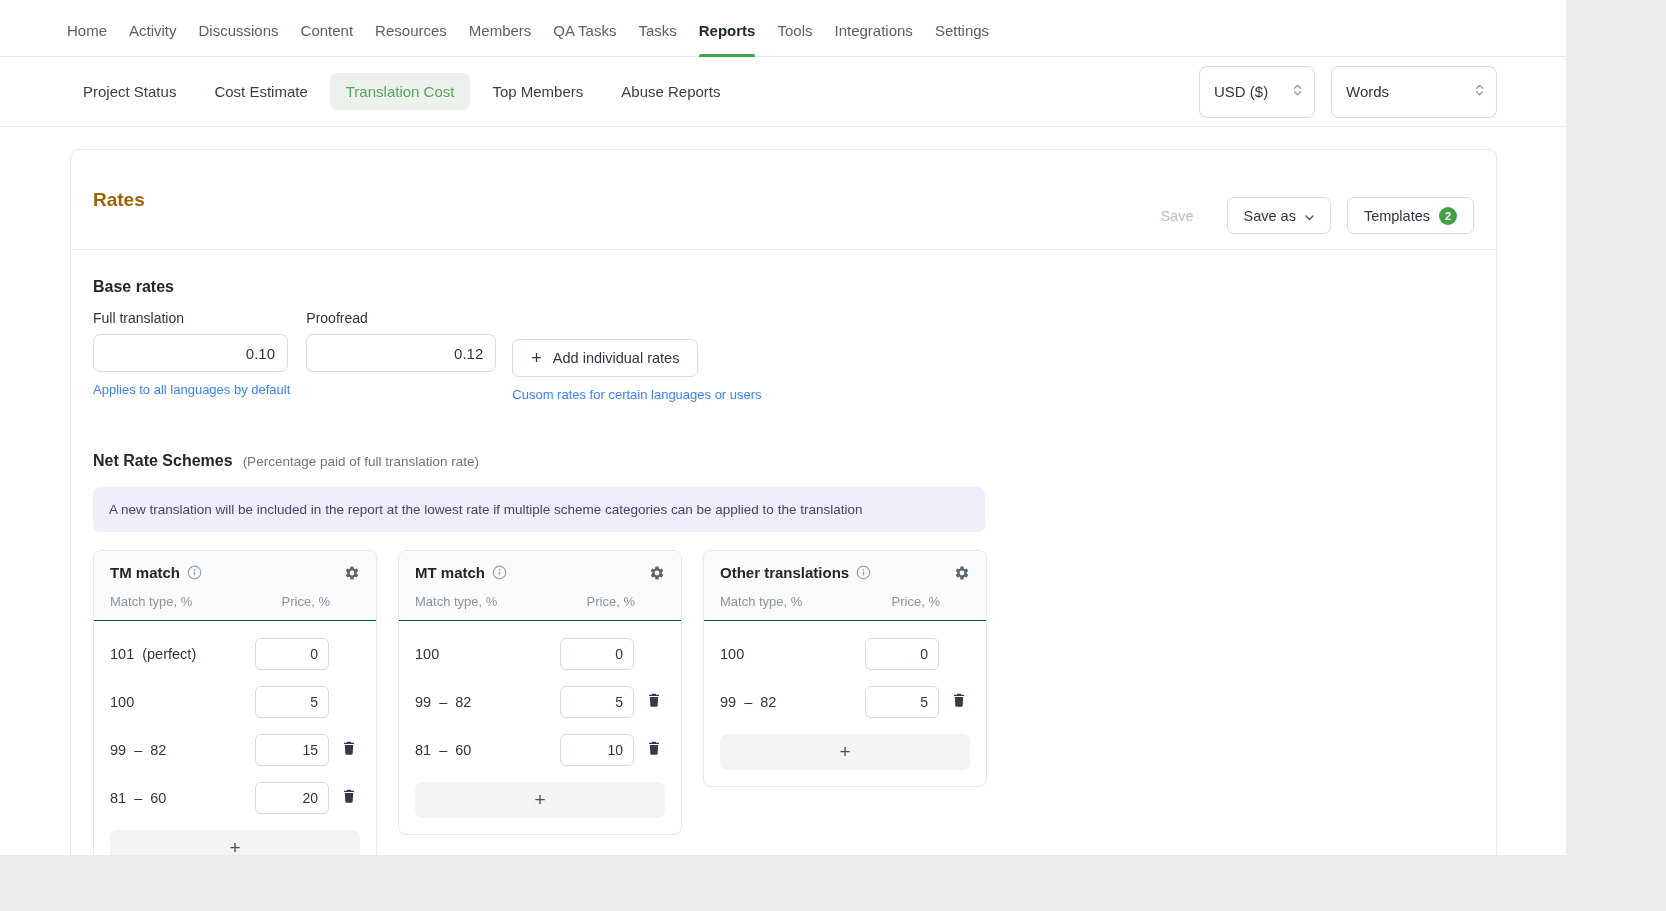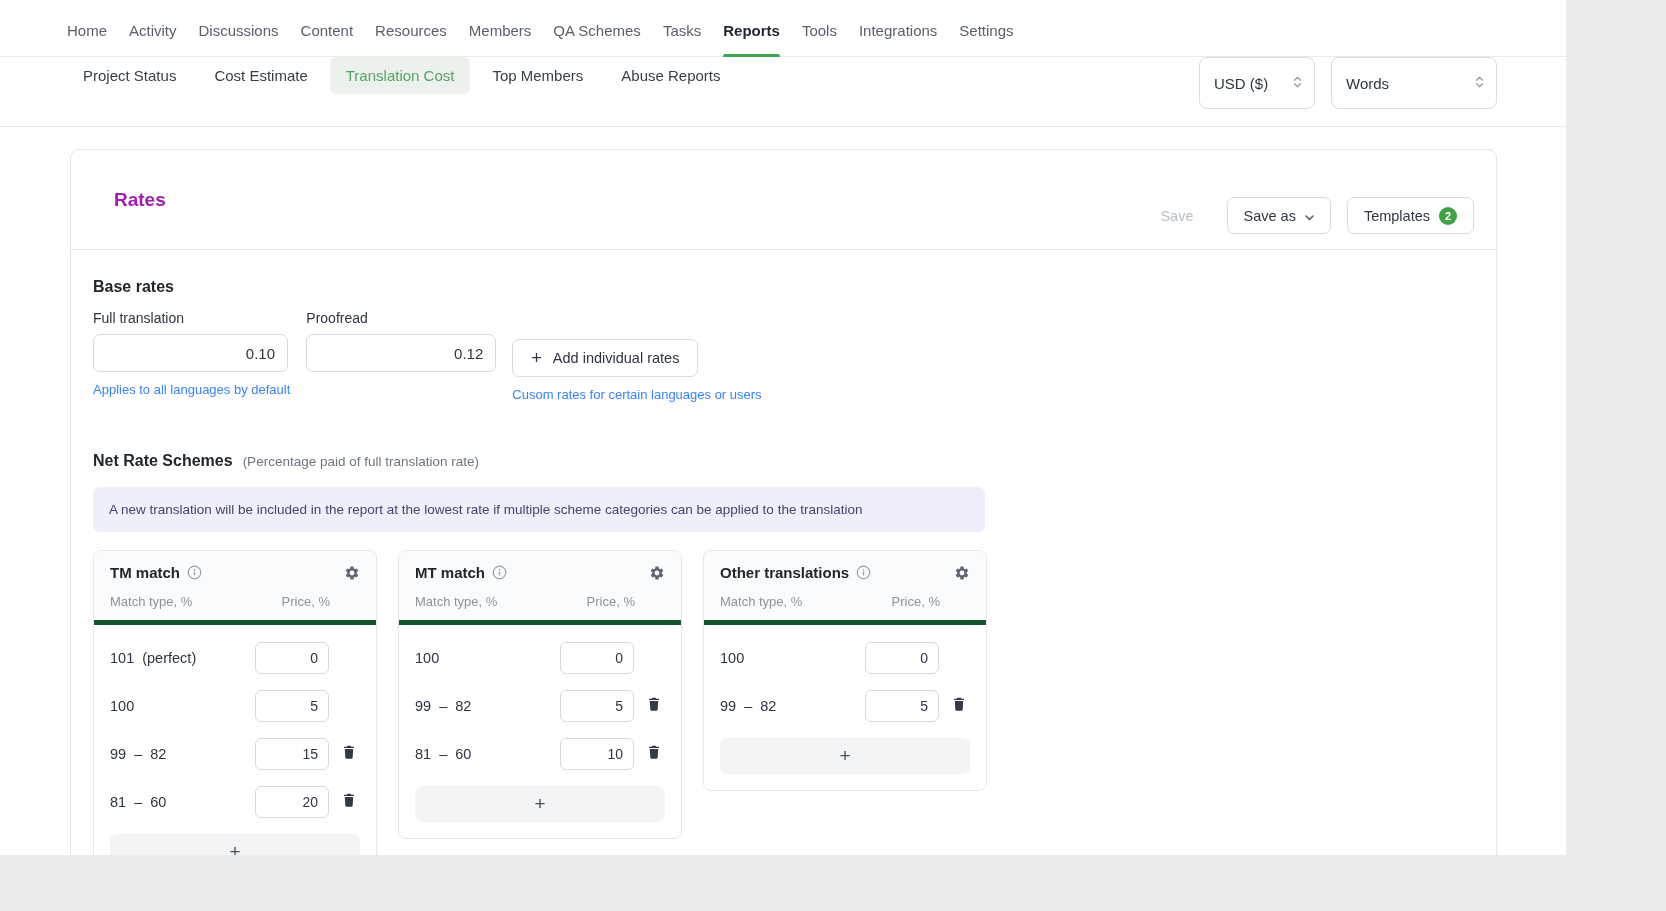--- a/index.html
+++ b/index.html
@@ -7,34 +7,34 @@
   body { font-family:"Liberation Sans","DejaVu Sans",sans-serif; background:#ececee; color:#2f3541; position:relative; }
   .app { position:absolute; top:0; left:0; width:1566px; height:855px; background:#fff; overflow:hidden; }
 
   
   .top-nav { display:flex; gap:22px; padding:22px 0 0 67px; border-bottom:1px solid #e8eaec; }
   .nav-item { font-size:15px; color:#59606c; padding-bottom:17px; cursor:pointer; position:relative; white-space:nowrap; }
   .nav-item.active { color:#232933; font-weight:700; }
   .nav-item.active::after { content:""; position:absolute; left:0; right:0; bottom:-1px; height:3px; background:var(--accent-green); border-radius:2px 2px 0 0; }
 
   
-  .subnav { display:flex; align-items:flex-start; justify-content:space-between; padding:0 69px 0 67px; height:70px; border-bottom:1px solid #e8eaec; }
+  .subnav { display:flex; align-items:center; justify-content:space-between; padding:0 69px 0 67px; height:70px; border-bottom:1px solid #e8eaec; }
   .subnav-tabs { display:flex; gap:6px; align-items:center; }
   .subtab { font-size:15px; color:#39404c; padding:10px 16px; border-radius:7px; cursor:pointer; white-space:nowrap; }
   .subtab.active { color:var(--active-tab-text); background:var(--active-tab-bg); }
   .subnav-selects { display:flex; gap:16px; }
   .select { display:flex; align-items:center; justify-content:space-between; height:52px; border:1px solid #d9dce1; border-radius:8px; padding:0 12px 0 14px; font-size:15px; color:#2f3541; cursor:pointer; background:#fff; }
   .select-currency { width:116px; }
   .select-unit { width:166px; }
 
   
   .content { padding:22px 69px 0 70px; }
   .card { border:1px solid #e5e7ea; border-radius:9px; background:#fff; }
   .card-header { display:flex; align-items:center; justify-content:space-between; padding:15px 22px; border-bottom:1px solid #e9ebee; }
-  .card-title { font-size:19px; font-weight:700; color:#a21caf;margin-left:21px; }
+  .card-title { font-size:19px; font-weight:700; color:#a16207; }
   .header-actions { display:flex; align-items:center; gap:16px;margin-top:32px; }
   .btn { display:inline-flex; align-items:center; gap:9px; height:37px; padding:0 16px; border:1px solid #d7dade; border-radius:7px; background:#fff; font-size:14.5px; color:#2f3541; font-family:inherit; cursor:pointer; }
   .btn-plain { border-color:transparent; color:#b7bdc6; cursor:default; }
   .badge { display:inline-flex; align-items:center; justify-content:center; width:18px; height:18px; border-radius:50%; background:var(--badge-green); color:#fff; font-size:11px; font-weight:700; }
 
   .card-body { padding:28px 22px 12px; }
   .section-title { font-size:16px; font-weight:700; color:#22272e; }
 
   
   .base-rates { display:flex; margin-top:14px; }
@@ -47,21 +47,21 @@
   .btn-add-individual { display:inline-flex; align-items:center; gap:11px; height:38px; padding:0 18px; border:1px solid #d7dade; border-radius:7px; background:#fff; font-size:14.5px; color:#2f3541; font-family:inherit; cursor:pointer; }
   .plus-glyph { font-size:18px; line-height:1; color:#2f3541; font-weight:400; }
 
   
   .nrs-head { display:flex; align-items:baseline; gap:10px; margin-top:50px; }
   .nrs-note { font-size:13.5px; color:#6e7580; }
   .banner { margin-top:17px; width:892px; background:var(--banner-bg); color:var(--banner-text); font-size:13.5px; padding:15px 16px; border-radius:7px; }
 
   .schemes { display:flex; gap:21px; margin-top:18px; align-items:flex-start; padding-bottom:10px; }
   .scheme-card { width:284px; border:1px solid #e5e7ea; border-radius:8px; background:#fff; }
-  .scheme-head { background:#fafbfc; border-bottom:5px solid #14532d; border-radius:8px 8px 0 0; padding:13px 16px 11px; }
+  .scheme-head { background:#fafbfc; border-bottom:1px solid #14532d; border-radius:8px 8px 0 0; padding:13px 16px 11px; }
   .scheme-title-row { display:flex; align-items:center; gap:7px; }
   .scheme-title { font-size:15px; font-weight:700; color:#22272e; }
   .info-btn { display:flex; cursor:pointer; }
   .gear-btn { margin-left:auto; display:flex; cursor:pointer; }
   .scheme-cols { display:flex; justify-content:space-between; margin-top:13px; font-size:13px; color:#8d939d;gap:15px; }
   .scheme-cols .col-price { margin-right:30px; }
   .scheme-body { padding:17px 16px 16px; }
   .scheme-row { display:flex; align-items:center; margin-bottom:16px; }
   .row-label { flex:1; font-size:14.5px; color:#2f3541; word-spacing:4px; }
   .row-input { width:74px; height:32px; border:1px solid #d6d9de; border-radius:6px; text-align:right; padding:0 10px; font-size:14px; color:#2f3541; font-family:inherit; background:#fff; }
@@ -74,21 +74,21 @@
 
 <div class="app">
 
   <nav class="top-nav">
       <div class="nav-item">Home</div>
       <div class="nav-item">Activity</div>
       <div class="nav-item">Discussions</div>
       <div class="nav-item">Content</div>
       <div class="nav-item">Resources</div>
       <div class="nav-item">Members</div>
-      <div class="nav-item">QA Schemes</div>
+      <div class="nav-item">QA Tasks</div>
       <div class="nav-item">Tasks</div>
       <div class="nav-item active">Reports</div>
       <div class="nav-item">Tools</div>
       <div class="nav-item">Integrations</div>
       <div class="nav-item">Settings</div>
     </nav>
 
   <div class="subnav">
     <div class="subnav-tabs">
         <div class="subtab">Project Status</div>

